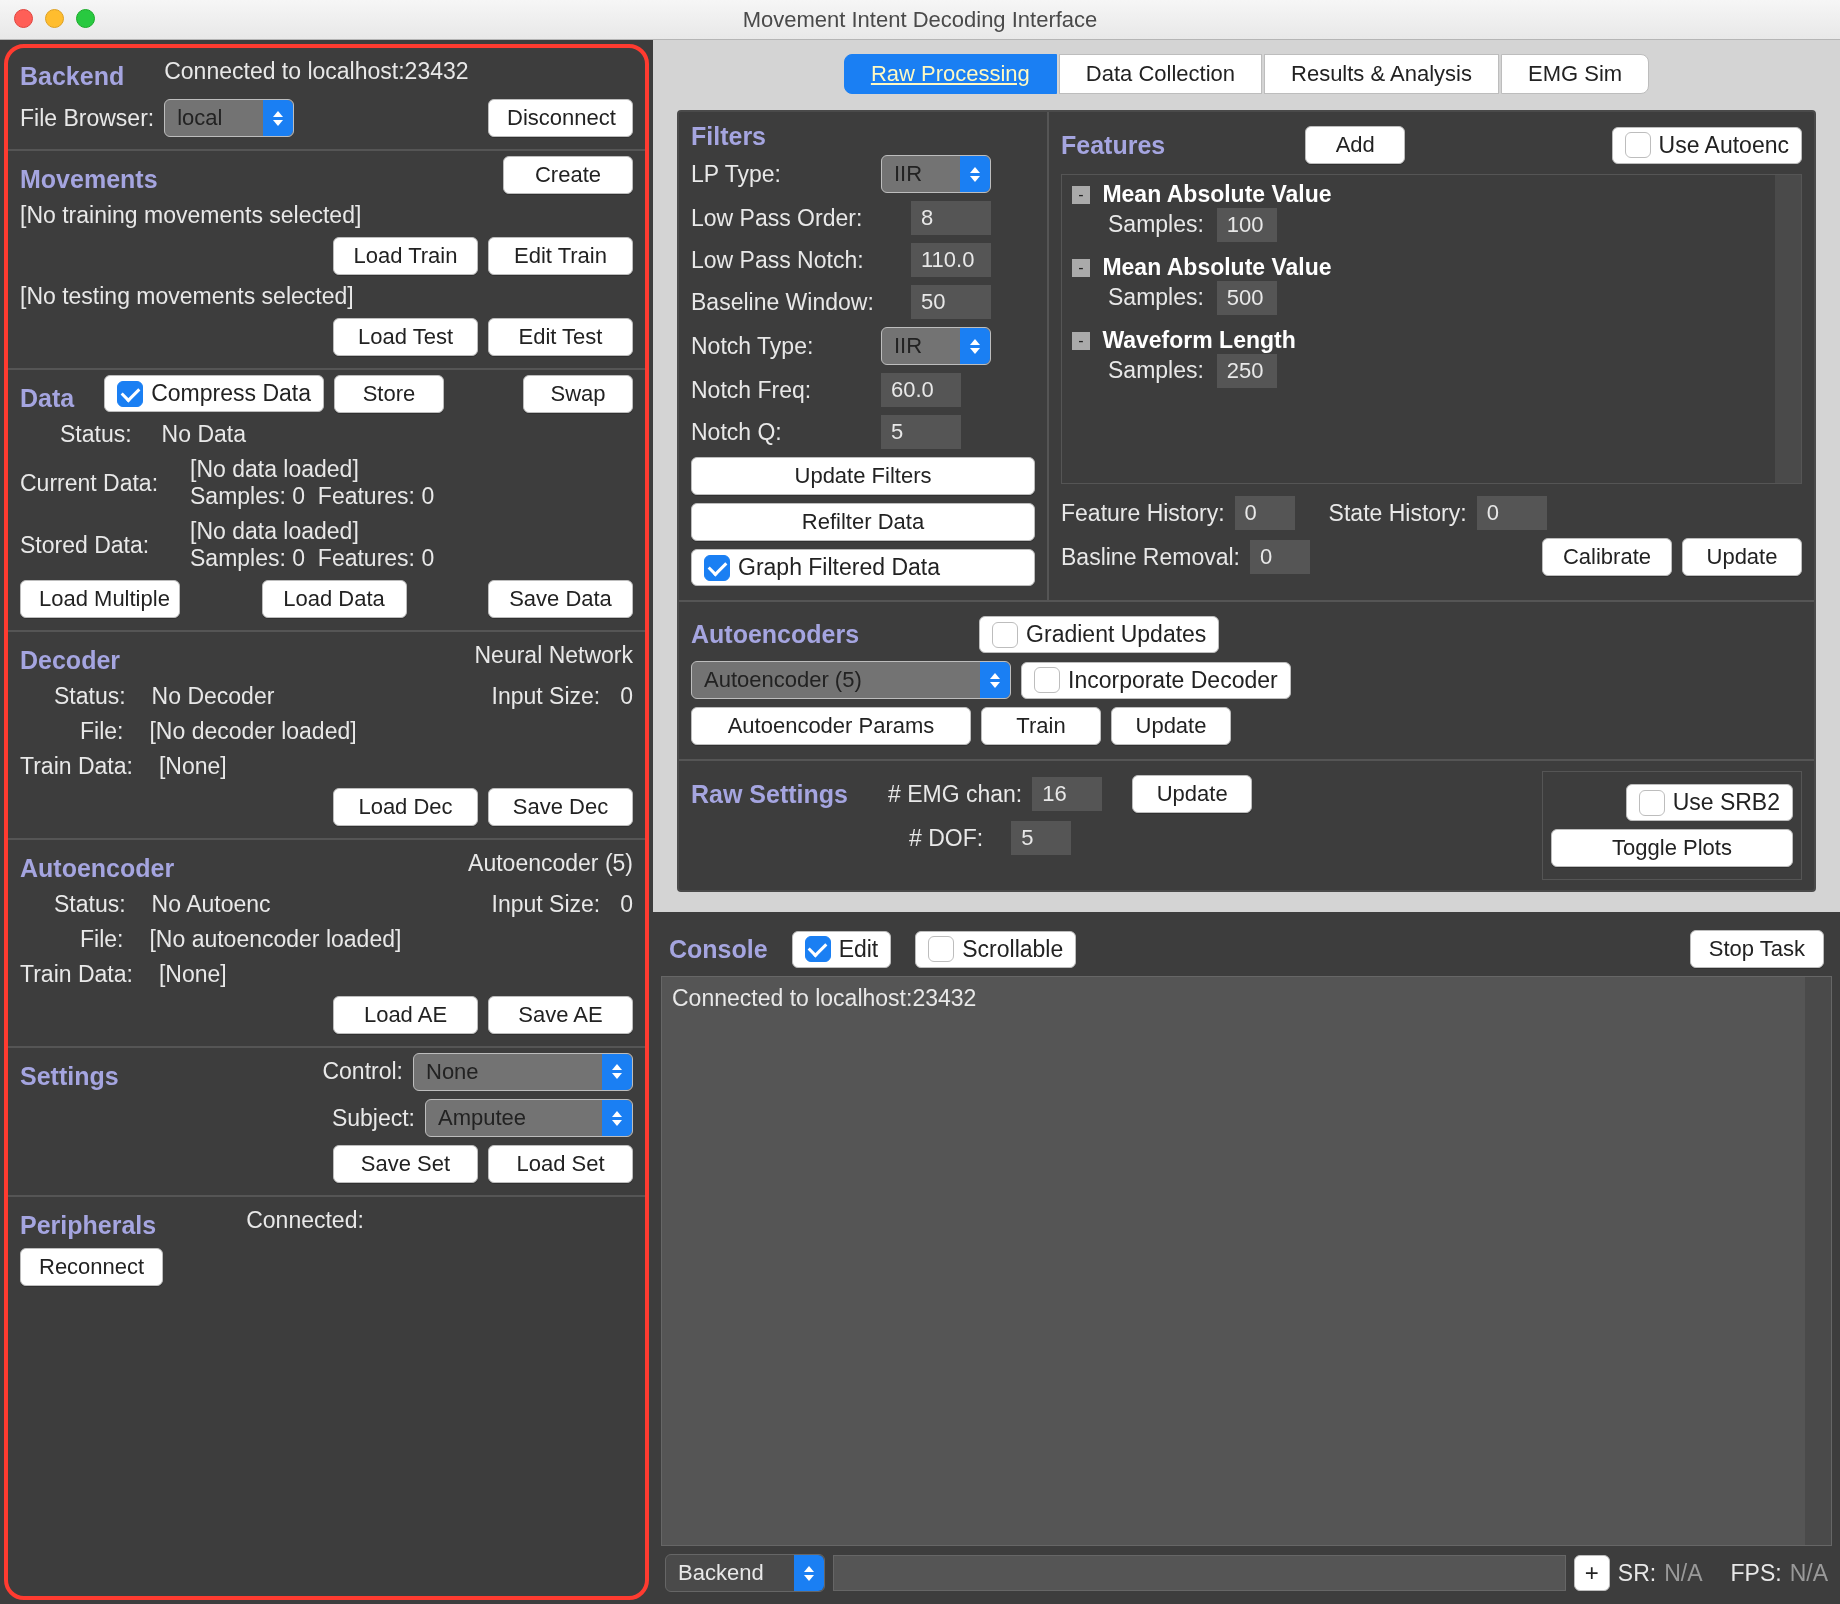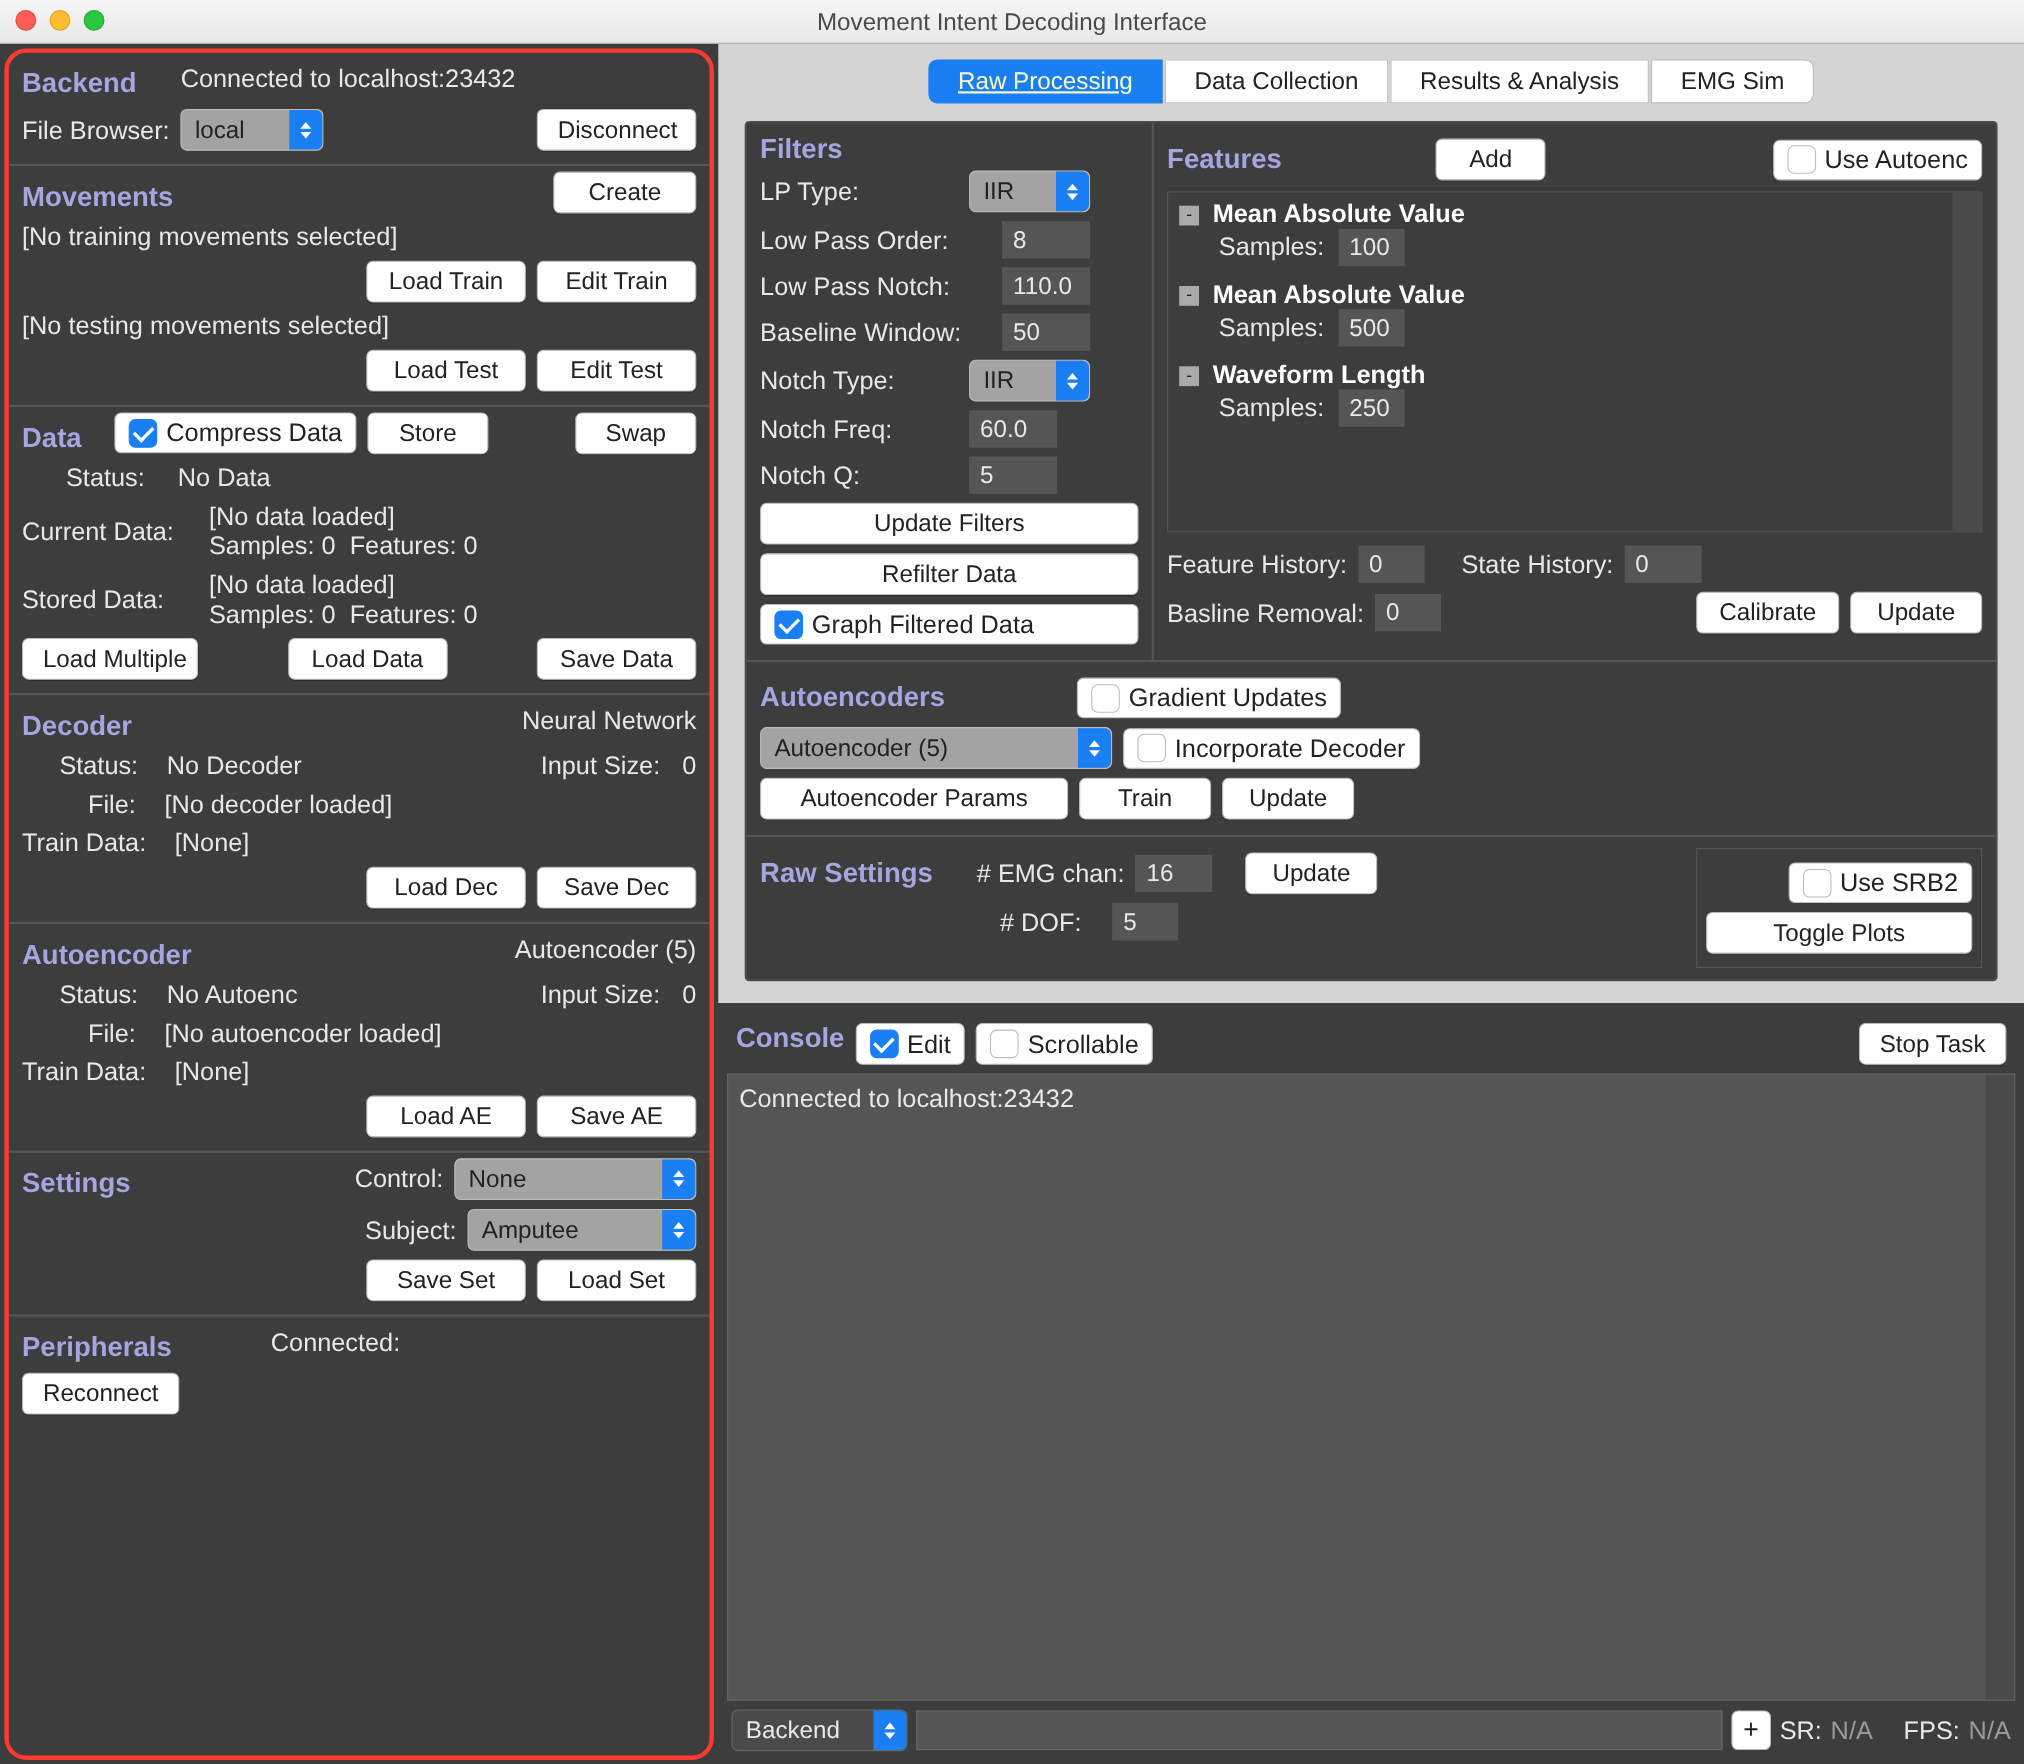--- a/index.html
+++ b/index.html
@@ -25,21 +25,21 @@
   .section-title { color:#a5a5e0; font-weight:600; font-size:25px; padding-top:10px; display:inline-block; }
 
   .row { display:flex; align-items:center; gap:10px; padding:4px 0; }
 
   
   .btn { background:#fff; color:#222; border:1px solid #bdbdbd; border-radius:6px; padding:5px 18px; font-size:22px; box-shadow:0 1px 0 rgba(0,0,0,0.2); cursor:pointer; white-space:nowrap; }
   .btn-wide { width:145px; text-align:center; }
   .btn-med { width:160px; text-align:center; }
 
   
-  .select { position:relative; background:#a3a3a3; color:#222; border:1px solid #bdbdbd; border-radius:6px; padding:5px 38px 5px 12px; font-size:22px; display:inline-block; }
+  .select { position:relative; background:#737373; color:#222; border:1px solid #bdbdbd; border-radius:6px; padding:5px 38px 5px 12px; font-size:22px; display:inline-block; }
   .select .arrows { position:absolute; right:0; top:0; bottom:0; width:30px; background:#1a7ff3; border-radius:0 6px 6px 0; display:flex; flex-direction:column; align-items:center; justify-content:center; }
   .select .arrows::before { content:""; width:0; height:0; border-left:5px solid transparent; border-right:5px solid transparent; border-bottom:6px solid #fff; margin-bottom:3px; }
   .select .arrows::after { content:""; width:0; height:0; border-left:5px solid transparent; border-right:5px solid transparent; border-top:6px solid #fff; }
 
   .select-dark { position:relative; background:#4a4a4a; color:#e8e8e8; border:1px solid #666; border-radius:6px; padding:5px 38px 5px 12px; font-size:22px; display:inline-block; }
   .select-dark .arrows { position:absolute; right:0; top:0; bottom:0; width:30px; background:#1a7ff3; border-radius:0 6px 6px 0; display:flex; flex-direction:column; align-items:center; justify-content:center; }
   .select-dark .arrows::before { content:""; width:0; height:0; border-left:5px solid transparent; border-right:5px solid transparent; border-bottom:6px solid #fff; margin-bottom:3px; }
   .select-dark .arrows::after { content:""; width:0; height:0; border-left:5px solid transparent; border-right:5px solid transparent; border-top:6px solid #fff; }
   .chkbox { width:26px; height:26px; border:1px solid #bdbdbd; border-radius:6px; background:#fff; display:inline-flex; align-items:center; justify-content:center; }
   .chkbox.checked { background:#1a7ff3; border-color:#1a7ff3; }
@@ -71,21 +71,21 @@
   .feat-list { background:#3d3d3d; border:1px solid #555; margin-top:6px; min-height:310px; position:relative; }
   .feat-item { padding:6px 10px; }
   .feat-item .name { color:#fff; font-weight:600; }
   .feat-item .collapse { display:inline-block; width:18px; height:18px; background:#aaa; color:#222; text-align:center; font-size:16px; line-height:17px; margin-right:6px; vertical-align:2px; }
   .feat-scroll { position:absolute; right:0; top:0; bottom:0; width:26px; background:#4a4a4a; }
 
   .sub-section { border-top:2px solid #555; padding:10px 12px; }
 
   
   .console-wrap { flex:1; display:flex; flex-direction:column; background:#3d3d3d; padding:8px; border-top:6px solid #3d3d3d; }
-  .console-head { display:flex; gap:10px; padding:4px 8px; }
+  .console-head { display:flex; align-items:center; gap:24px; padding:4px 8px; }
   .console-body { flex:1; background:#555; border:1px solid #666; margin:4px 0; padding:8px 10px; color:#e8e8e8; position:relative; }
   .console-scroll { position:absolute; right:0; top:0; bottom:0; width:26px; background:#4a4a4a; }
   .console-foot { display:flex; align-items:center; gap:8px; padding:4px 4px; }
   .console-entry { flex:1; height:36px; background:#555; border:1px solid #666; }
 
   .grey-val { color:#9a9a9a; }
 
   .ml-auto { margin-left:auto; }
 
   .sq-btn { background:#fff; color:#222; border:1px solid #bdbdbd; border-radius:6px; width:36px; height:36px; font-size:24px; line-height:26px; text-align:center; }

